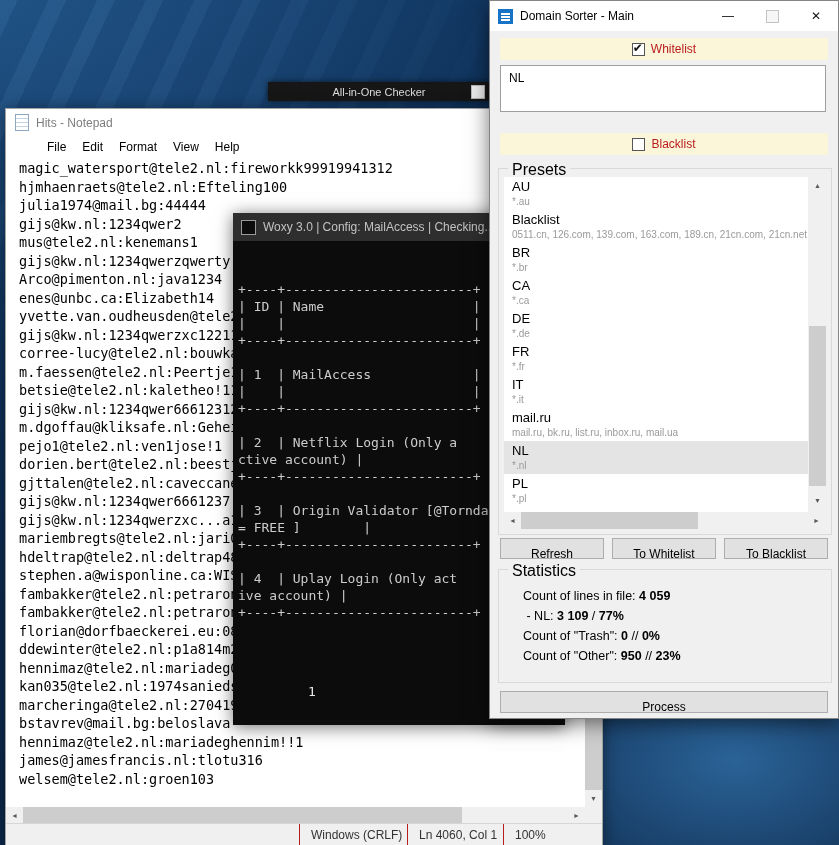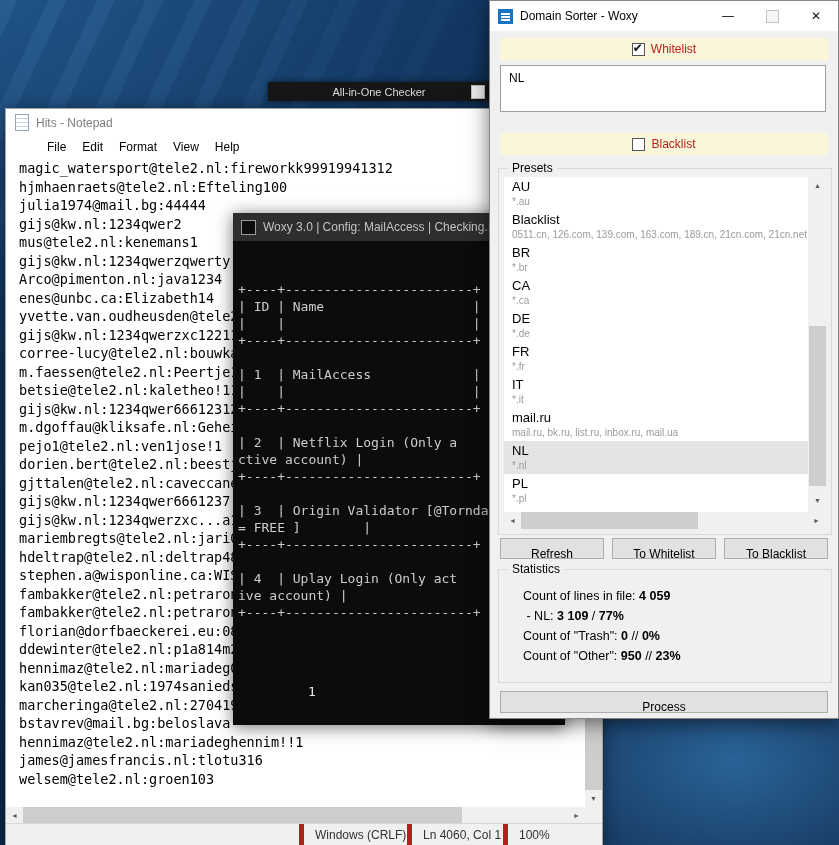--- a/index.html
+++ b/index.html
@@ -34,21 +34,21 @@
     font-family:"DejaVu Sans Mono",monospace;font-size:13.5px;line-height:18.5px;color:#000;white-space:pre;}
   .np-vscroll{position:absolute;top:48px;right:0;bottom:39px;width:17px;background:#f0f0f0;}
   .np-hscroll{position:absolute;left:0;right:17px;bottom:22px;height:17px;background:#f0f0f0;}
   .np-corner{position:absolute;right:0;bottom:22px;width:17px;height:17px;background:#f0f0f0;}
   .sb-arrow{position:absolute;width:17px;height:17px;display:flex;align-items:center;justify-content:center;color:#5a5a5a;font-size:7px;}
   .sb-up{top:0;left:0;} .sb-down{bottom:0;left:0;}
   .sb-left{left:0;top:0;} .sb-right{right:0;top:0;}
   .np-vthumb{position:absolute;left:0;right:0;bottom:17px;height:96px;background:#cdcdcd;}
   .np-hthumb{position:absolute;top:0;bottom:0;left:17px;width:calc(100% - 140px);background:#cdcdcd;}
   .np-statusbar{position:absolute;left:0;right:0;bottom:0;height:22px;background:#f0f0f0;border-top:1px solid #d6d6d6;display:flex;align-items:stretch;font-size:12px;color:#333;}
-  .st-cell{border-left:5px solid #b91c1c;display:flex;align-items:center;padding:0 11px;box-sizing:border-box;white-space:nowrap;}
+  .st-cell{border-left:1px solid #b91c1c;display:flex;align-items:center;padding:0 11px;box-sizing:border-box;white-space:nowrap;}
   .st-fill{flex:1;border-left:none;}
   .st-enc{width:108px;} .st-ln{width:96px;} .st-zoom{width:99px;}
 
   
   #console{position:absolute;left:233px;top:213px;width:332px;height:512px;background:#0c0c0c;
     box-shadow:0 2px 16px rgba(0,0,0,.55);z-index:3;}
   .con-titlebar{position:absolute;left:0;top:0;right:0;height:28px;background:#2e2e2e;display:flex;align-items:center;padding-left:8px;box-sizing:border-box;}
   .con-icon{width:13px;height:13px;background:#0c0c0c;border:1px solid #9a9a9a;margin-right:7px;}
   .con-title{color:#c3c3c3;font-size:12px;white-space:nowrap;overflow:hidden;}
   .con-body{position:absolute;left:0;top:28px;right:0;bottom:0;overflow:hidden;padding:6px 0 0 5px;
@@ -68,21 +68,21 @@
   .ds-cap{width:44px;height:100%;display:flex;align-items:center;justify-content:center;color:#111;font-size:12px;}
   .ds-maxbox{width:11px;height:11px;border:1px solid #c3c3c3;background:#f6f6f6;}
   .ds-checkpanel{position:absolute;left:10px;width:328px;height:22px;background:#fbf6da;display:flex;align-items:center;justify-content:center;}
   #whitelist-panel{top:37px;}
   #blacklist-panel{top:132px;}
   .checkbox{width:13px;height:13px;background:#fff;border:1px solid #555;box-sizing:border-box;position:relative;}
   .checkmark{position:absolute;left:0;top:-2px;font-size:12px;color:#111;line-height:13px;}
   .check-label{margin-left:6px;font-size:12px;color:#b91c1c;}
   .ds-textbox{position:absolute;left:10px;top:64px;width:326px;height:47px;background:#fff;border:1px solid #9e9e9e;box-sizing:border-box;padding:5px 8px;font-size:12px;color:#000;}
   .groupbox{position:absolute;border:1px solid #d9d9d9;}
-  .groupbox-label{position:absolute;top:-8px;left:9px;background:#f0f0f0;padding:0 4px;font-size:12px;color:#000;}
+  .groupbox-label{position:absolute;top:-8px;left:9px;background:#f0f0f0;padding:0 4px;font-size:16px;color:#000;}
   #presets-box{left:8px;top:167px;width:332px;height:365px;}
   .presets-list{position:absolute;left:5px;right:23px;top:8px;height:340px;background:#fff;overflow:hidden;}
   .preset-item{height:33px;box-sizing:border-box;padding:2px 8px;overflow:hidden;}
   .preset-item.selected{background:#e4e4e4;}
   .preset-name{font-size:13px;color:#000;line-height:16px;white-space:nowrap;}
   .preset-domains{font-size:10px;color:#9a9a9a;line-height:13px;white-space:nowrap;}
   .ds-vscroll{position:absolute;right:5px;top:8px;width:17px;height:332px;background:#f0f0f0;}
   .ds-vthumb{position:absolute;left:0;right:0;top:45%;height:48%;background:#cdcdcd;}
   .ds-hscroll{position:absolute;left:5px;right:6px;bottom:5px;height:17px;background:#f0f0f0;}
   .ds-hthumb{position:absolute;top:0;bottom:0;left:17px;width:55%;background:#cdcdcd;}
@@ -149,21 +149,21 @@
     </div>
     <div class="con-body">
       <div><div class="c-line">+----+------------------------+</div><div class="c-line">| ID | Name                   |</div><div class="c-line">|    |                        |</div><div class="c-line">+----+------------------------+</div><div class="c-line">&nbsp;</div><div class="c-line">| 1  | MailAccess             |</div><div class="c-line">|    |                        |</div><div class="c-line">+----+------------------------+</div><div class="c-line">&nbsp;</div><div class="c-line">| 2  | Netflix Login (Only a</div><div class="c-line">ctive account) |</div><div class="c-line">+----+------------------------+</div><div class="c-line">&nbsp;</div><div class="c-line">| 3  | Origin Validator [@Tornda</div><div class="c-line">= FREE ]        |</div><div class="c-line">+----+------------------------+</div><div class="c-line">&nbsp;</div><div class="c-line">| 4  | Uplay Login (Only act</div><div class="c-line">ive account) |</div><div class="c-line">+----+------------------------+</div></div>
       <div class="console-log"><div class="c-entry"><div class="c-line c-resp">1</div></div></div>
     </div>
   </div>
 
   <div id="sorter">
     <div class="ds-titlebar">
       <span class="ds-icon"></span>
-      <span class="ds-title">Domain Sorter - Woxy</span>
+      <span class="ds-title">Domain Sorter - Main</span>
       <span class="ds-caption">
         <span class="ds-cap">—</span>
         <span class="ds-cap">
             <span class="ds-maxbox"></span>
           </span>
         <span class="ds-cap">✕</span>
       </span>
     </div>
 
     <div class="ds-checkpanel" id="whitelist-panel">

